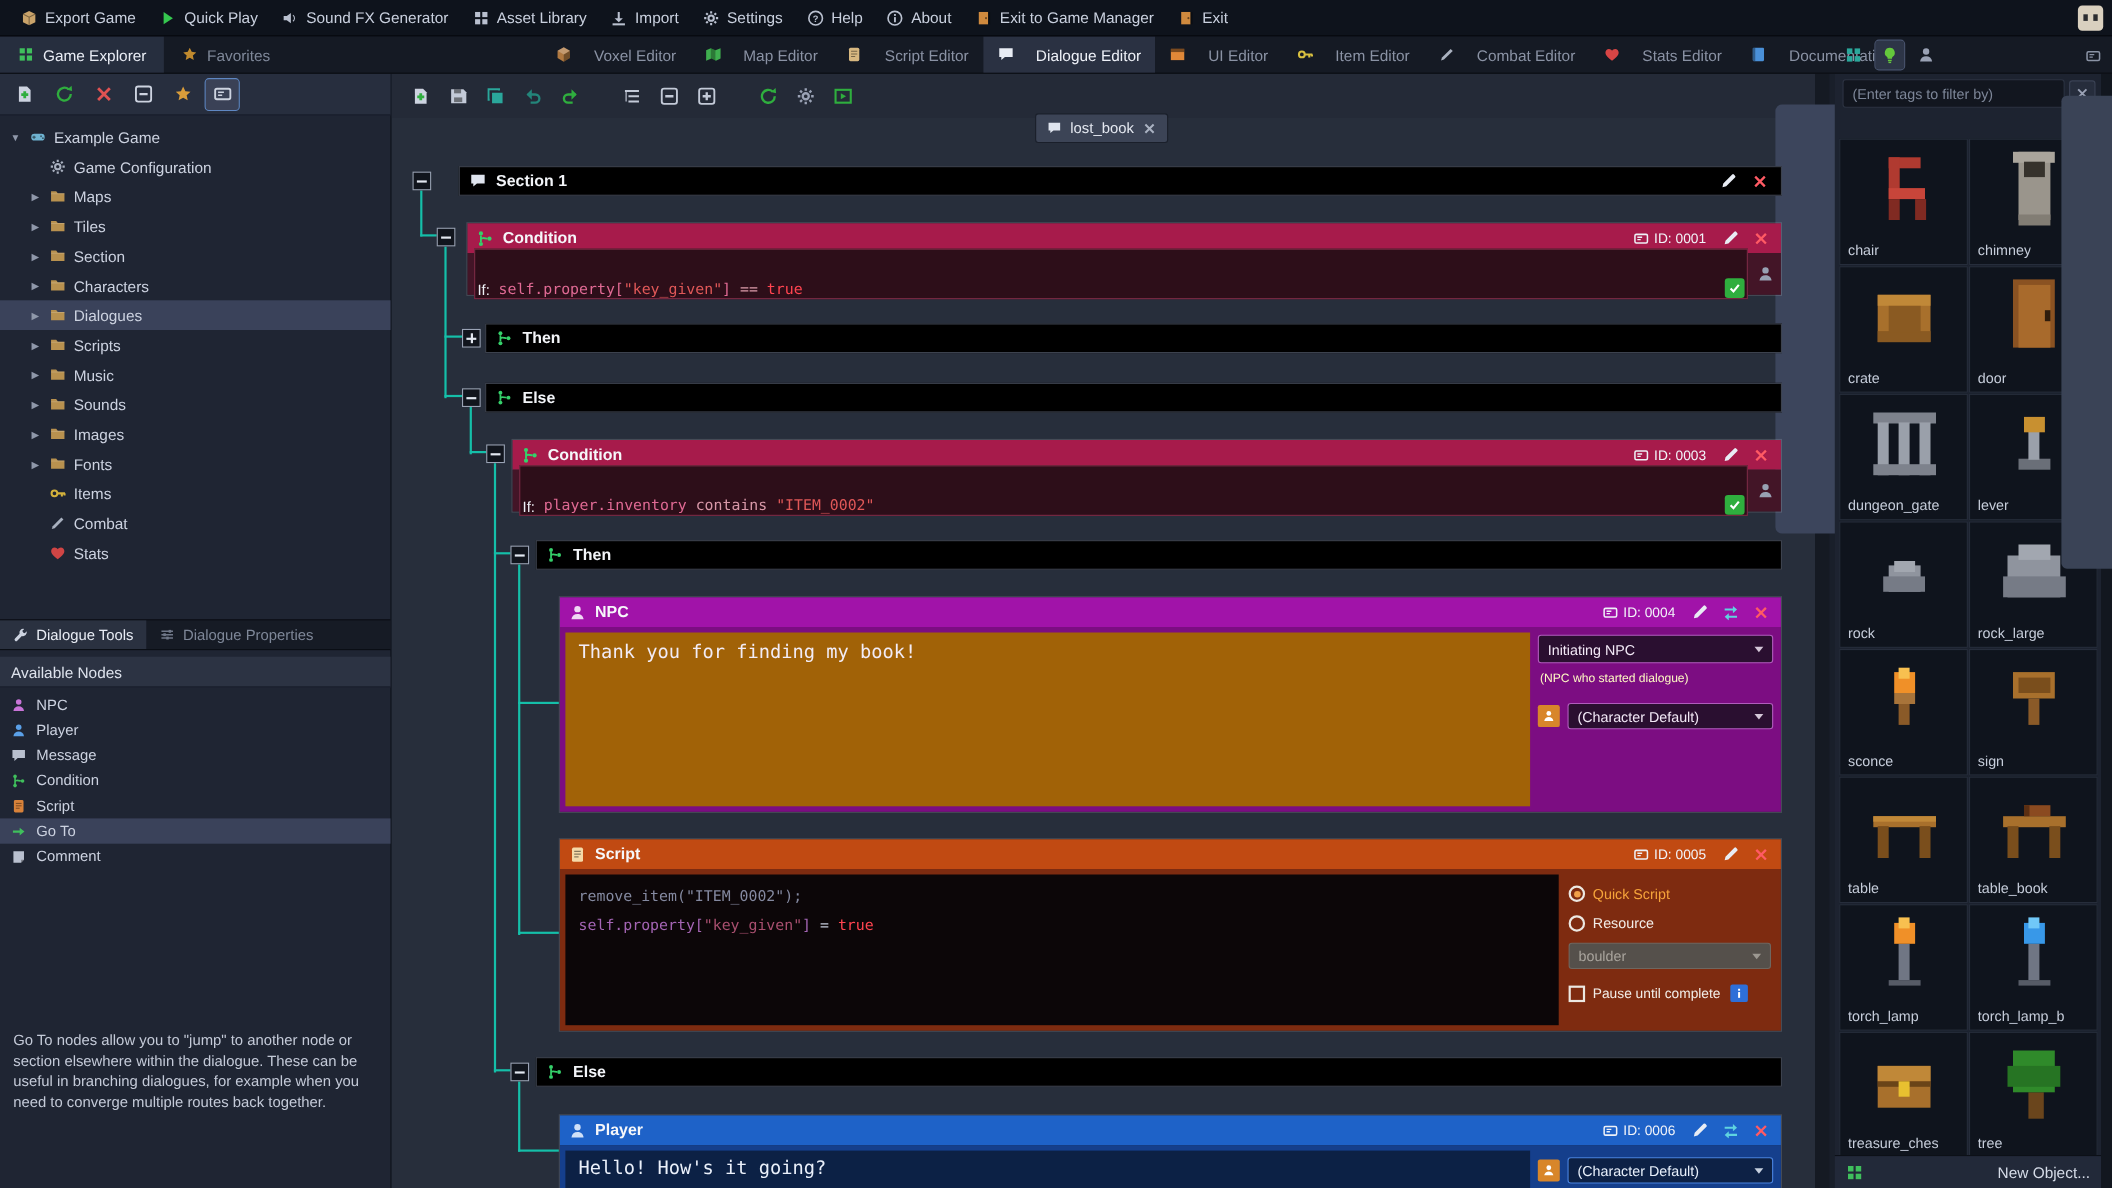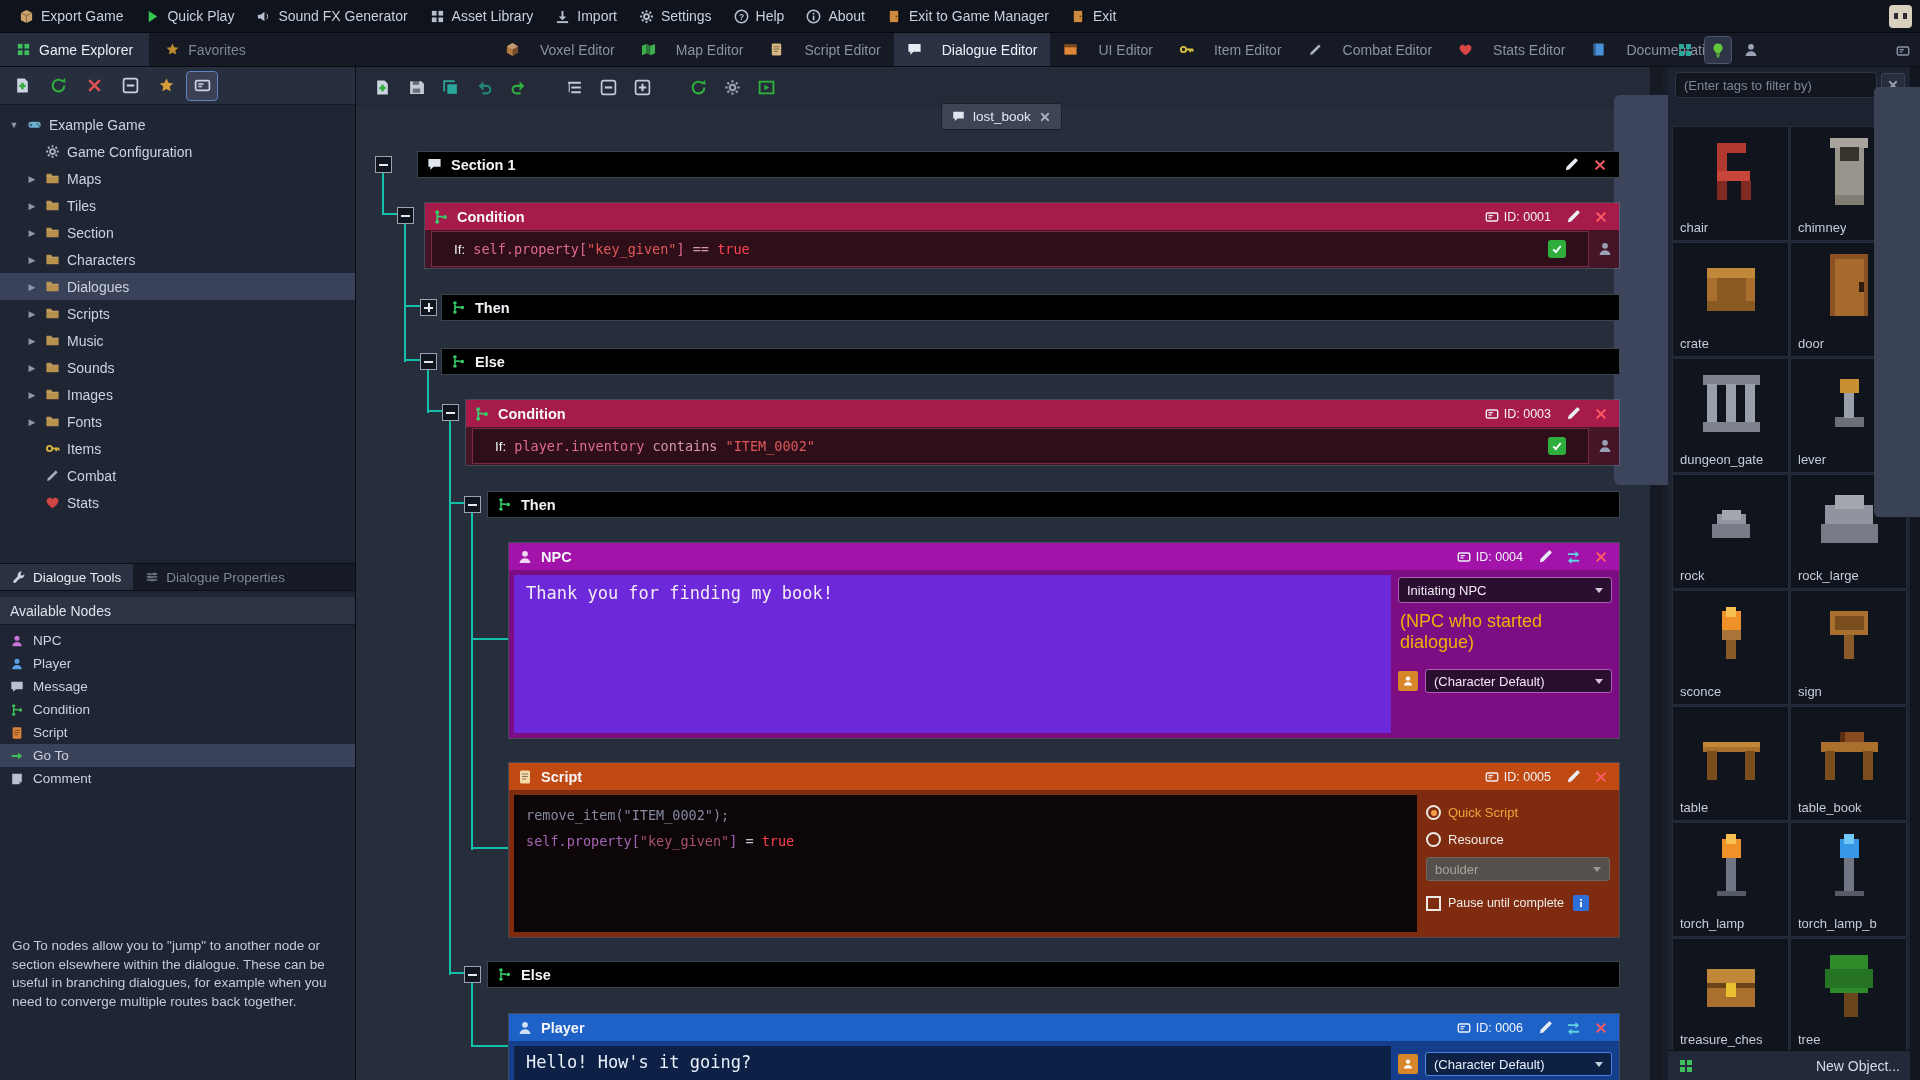--- a/index.html
+++ b/index.html
@@ -68,36 +68,36 @@
 .cbox.plus::after{content:"";position:absolute;top:3px;bottom:3px;left:7px;width:2px;background:#e2e7f0}
 .bar{position:absolute;height:27px;background:#000;border:1px solid #3c424e;display:flex;align-items:center;gap:9px;padding:0 9px;z-index:2}
 .bar-title{font-weight:bold;font-size:14.5px;color:#f2f4f8}
 .hbtn{width:20px;height:20px;display:flex;align-items:center;justify-content:center}
 .idb{display:flex;align-items:center;gap:5px;font-size:12.5px;color:#f2f4f9;margin-right:4px}
 .node{position:absolute;z-index:2;border:1px solid rgba(255,255,255,.14)}
 .nhdr{height:27px;display:flex;align-items:center;gap:8px;padding:0 8px}
 .nttl{font-weight:bold;font-size:14.5px;color:#f6f7fa}
 .cond .nhdr{background:#a71b4b}
 .cbodyw{background:#431527;display:flex;align-items:center;gap:8px;padding:5px 6px;height:38px}
-.crow{flex:1;height:36px;background:#2d0e19;border:1px solid #7c2b45;display:flex;align-items:center;gap:8px;padding:0 22px}
+.crow{flex:1;height:46px;background:#2d0e19;border:1px solid #7c2b45;display:flex;align-items:flex-end;gap:8px;padding:0 2px}
 .iflbl{font-size:13.5px;color:#eef1f7}
 .toks{display:flex;white-space:pre;font-family:"DejaVu Sans Mono",monospace;font-size:13.5px}
 .tk-prop{color:#e06a94}.tk-str{color:#e05858}.tk-op{color:#d898a8}.tk-kw{color:#ff4450}
 .tk-fn{color:#8489a0}.tk-prop2{color:#a465b4}.tk-str2{color:#a84f6f}.tk-plain{color:#bfc4d4}
 .gcheck{width:18px;height:18px;background:#2fae3e;border-radius:3px;display:flex;align-items:center;justify-content:center;margin-left:auto}
 .npc .nhdr{background:#a113a9}
 .npcbody{background:#7c0d82;display:flex;gap:5px;padding:5px;height:168px}
-.npctext{flex:1;background:#6d28d9;padding:8px 12px;font:17px "DejaVu Sans Mono",monospace;color:#f2ecf6}
+.npctext{flex:1;background:#a16207;padding:8px 12px;font:17px "DejaVu Sans Mono",monospace;color:#f2ecf6}
 .npcside{width:218px;padding:2px 2px;display:flex;flex-direction:column}
 .dd{height:26px;border-radius:3px;display:flex;align-items:center;padding:0 8px;font-size:13px;gap:6px}
 .dd-purple{background:#2a0f30;border:1px solid #b05cbc;color:#f2e8f6}
 .dd-blue{background:#0d2145;border:1px solid #4a84e0;color:#e8f0fb}
 .dd-disabled{background:#55504b;border:1px solid #6e6760;color:#a9a49d}
 .chev{width:0;height:0;border-left:4.5px solid transparent;border-right:4.5px solid transparent;border-top:5.5px solid currentColor;margin-left:auto;opacity:.85}
-.caption{font-size:18px;color:#eab308;margin:8px 2px 0}
+.caption{font-size:11px;color:#fef9c3;margin:8px 2px 0}
 .charrow{display:flex;align-items:center;gap:7px;margin-top:16px}
 .charrow .dd{flex:1;height:24px}
 .charic{width:20px;height:20px;background:#d8862a;border-radius:2px;display:flex;align-items:center;justify-content:center;flex:none}
 .scr .nhdr{background:#c14a12}
 .scrbody{background:#7e2b10;display:flex;gap:5px;padding:5px;height:147px}
 .scrcode{flex:1;background:#0c0608;padding:8px 12px;font-size:13.5px;line-height:1.9}
 .scrside{width:192px;display:flex;flex-direction:column;padding:6px 4px}
 .radio-row,.chk-row{display:flex;align-items:center;gap:7px}
 .radio{width:15px;height:15px;border-radius:50%;border:2px solid #ece8e2;position:relative;flex:none}
 .radio.on::after{content:"";position:absolute;inset:2.5px;border-radius:50%;background:#f0a048}

